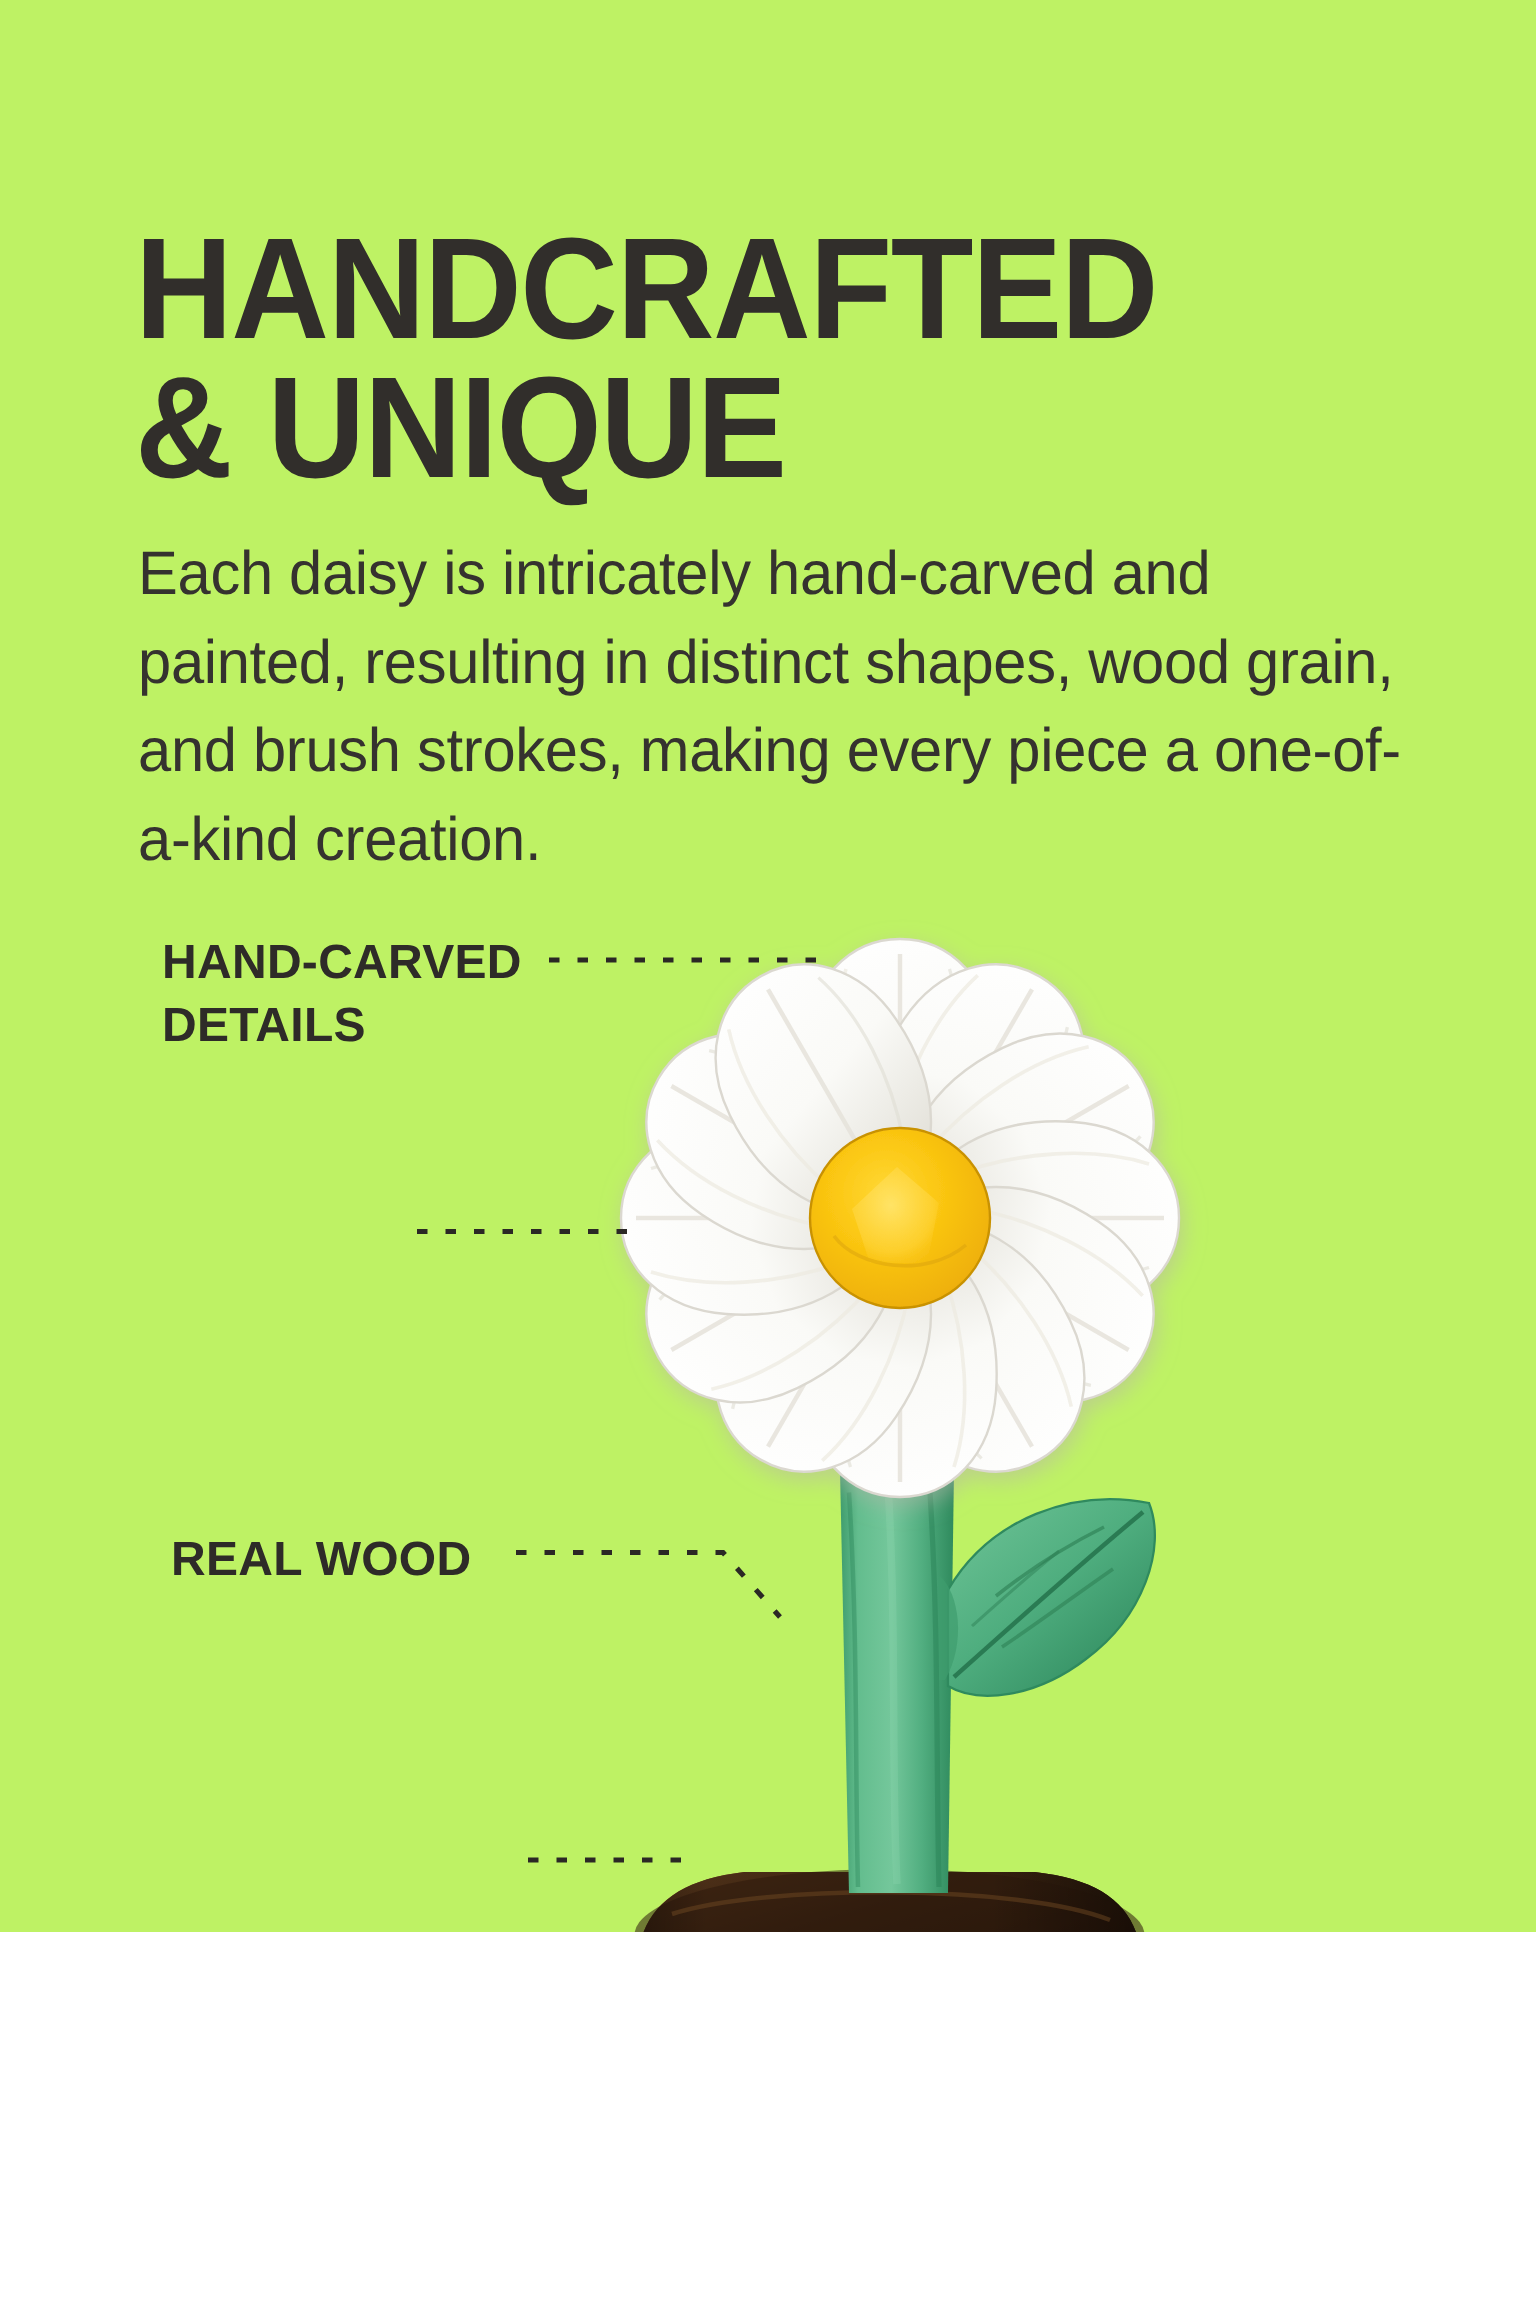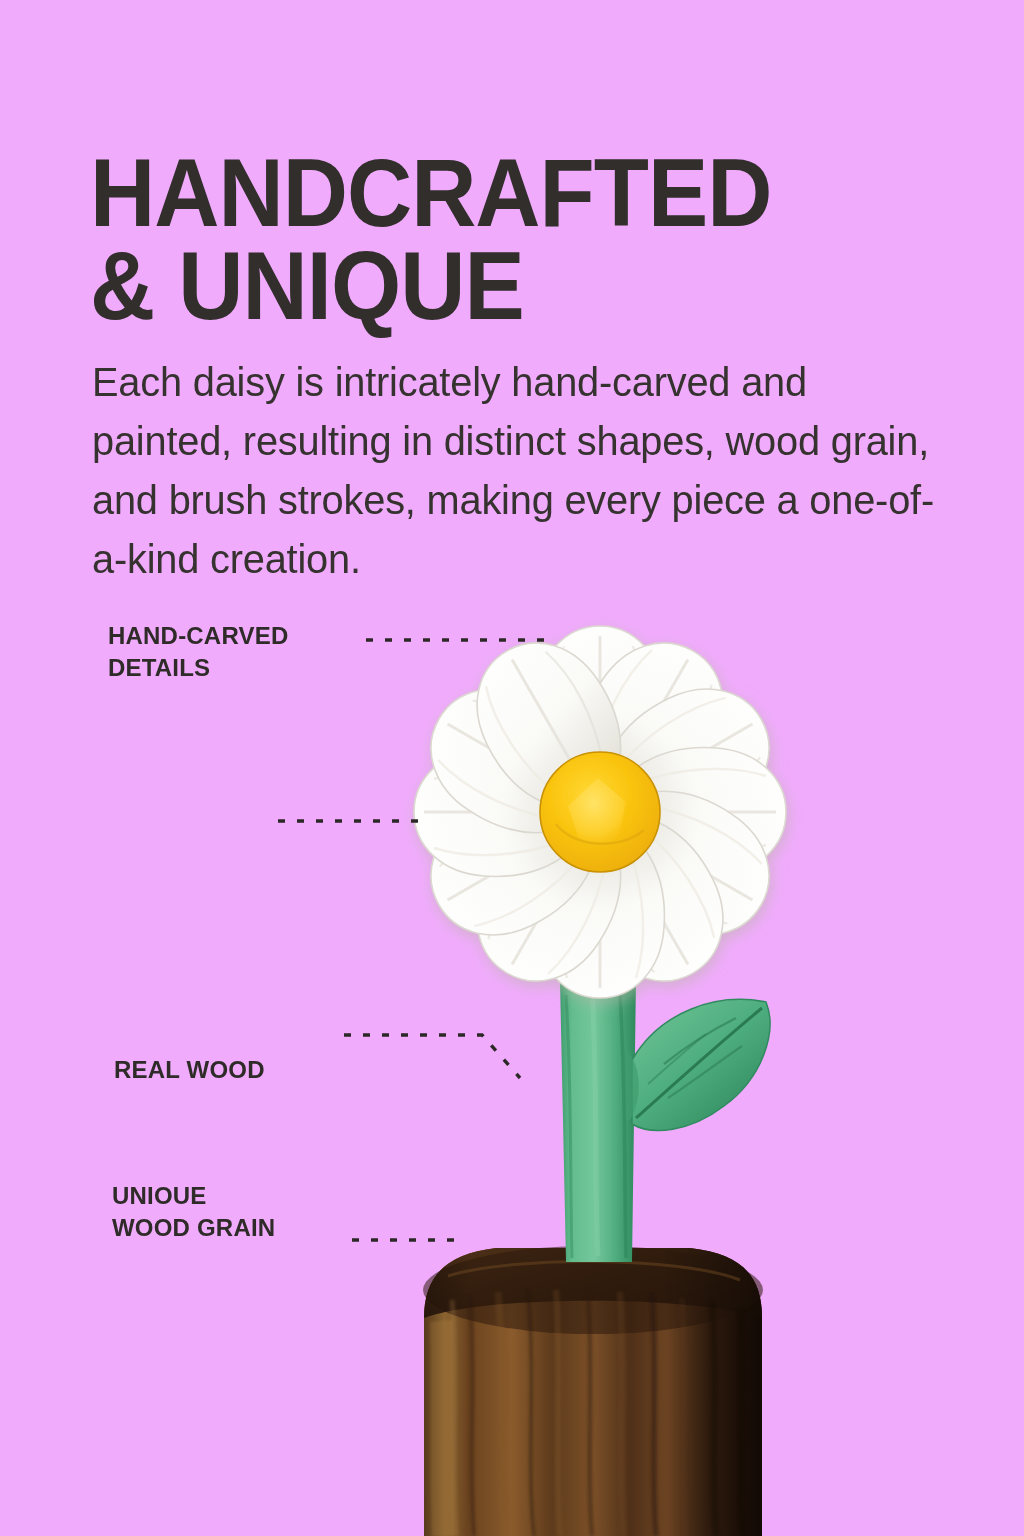--- a/index.html
+++ b/index.html
@@ -6,22 +6,22 @@
     margin: 0;
     padding: 0;
     background: #ffffff;
   }
   body {
     font-family: "Liberation Sans", sans-serif;
   }
   #poster {
     position: relative;
     width: 1024px;
-    height: 1536px;
-    background: #f0abfc;
+    height: 1288px;
+    background: #bef264;
     overflow: hidden;
   }
 
   
   .headline {
     position: absolute;
     left: 90px;
     top: 82px;
     width: 860px;
     font-family: "Liberation Sans Narrow", "Liberation Sans", sans-serif;
@@ -48,30 +48,30 @@
     letter-spacing: -0.2px;
     transform: scaleX(0.97);
     transform-origin: left top;
     white-space: pre-line;
   }
 
   
   .callout {
     position: absolute;
     font-weight: 700;
-    font-size: 24px;
+    font-size: 32px;
     line-height: 1.32;
     letter-spacing: 0.2px;
     color: #2e2b28;
     text-transform: uppercase;
     white-space: pre-line;
   }
   .c1 { left: 108px; top: 620px; }
   .c2 { left: 112px; top: 802px; }
-  .c3 { left: 114px; top: 1054px; }
+  .c3 { left: 114px; top: 1018px; }
   .c4 { left: 112px; top: 1180px; }
 
   
   .leader {
     position: absolute;
     pointer-events: none;
   }
 
   
   .photo {
@@ -240,22 +240,20 @@
   </div>
 
   <h1 class="headline">HANDCRAFTED
 &amp; UNIQUE</h1>
 
   <p class="subcopy">Each daisy is intricately hand-carved and painted, resulting in distinct shapes, wood grain, and brush strokes, making every piece a one-of-a-kind creation.</p>
 
   <div class="callout c1">HAND-CARVED
 DETAILS</div>
   <div class="callout c3">REAL WOOD</div>
-  <div class="callout c4">UNIOUE
-WOOD GRAIN</div>
 
   <svg class="leader" width="1024" height="1536" viewBox="0 0 1024 1536" style="left:0; top:0;" xmlns="http://www.w3.org/2000/svg" aria-hidden="true">
     <g stroke="#2b2825" stroke-width="3.4" fill="none" stroke-linecap="butt" stroke-dasharray="7 12">
       <path d="M 366,640 L 548,640"></path>
       <path d="M 278,821 L 424,821"></path>
       <path d="M 344,1035 L 482,1035 L 520,1078"></path>
       <path d="M 352,1240 L 458,1240"></path>
     </g>
   </svg>
 

